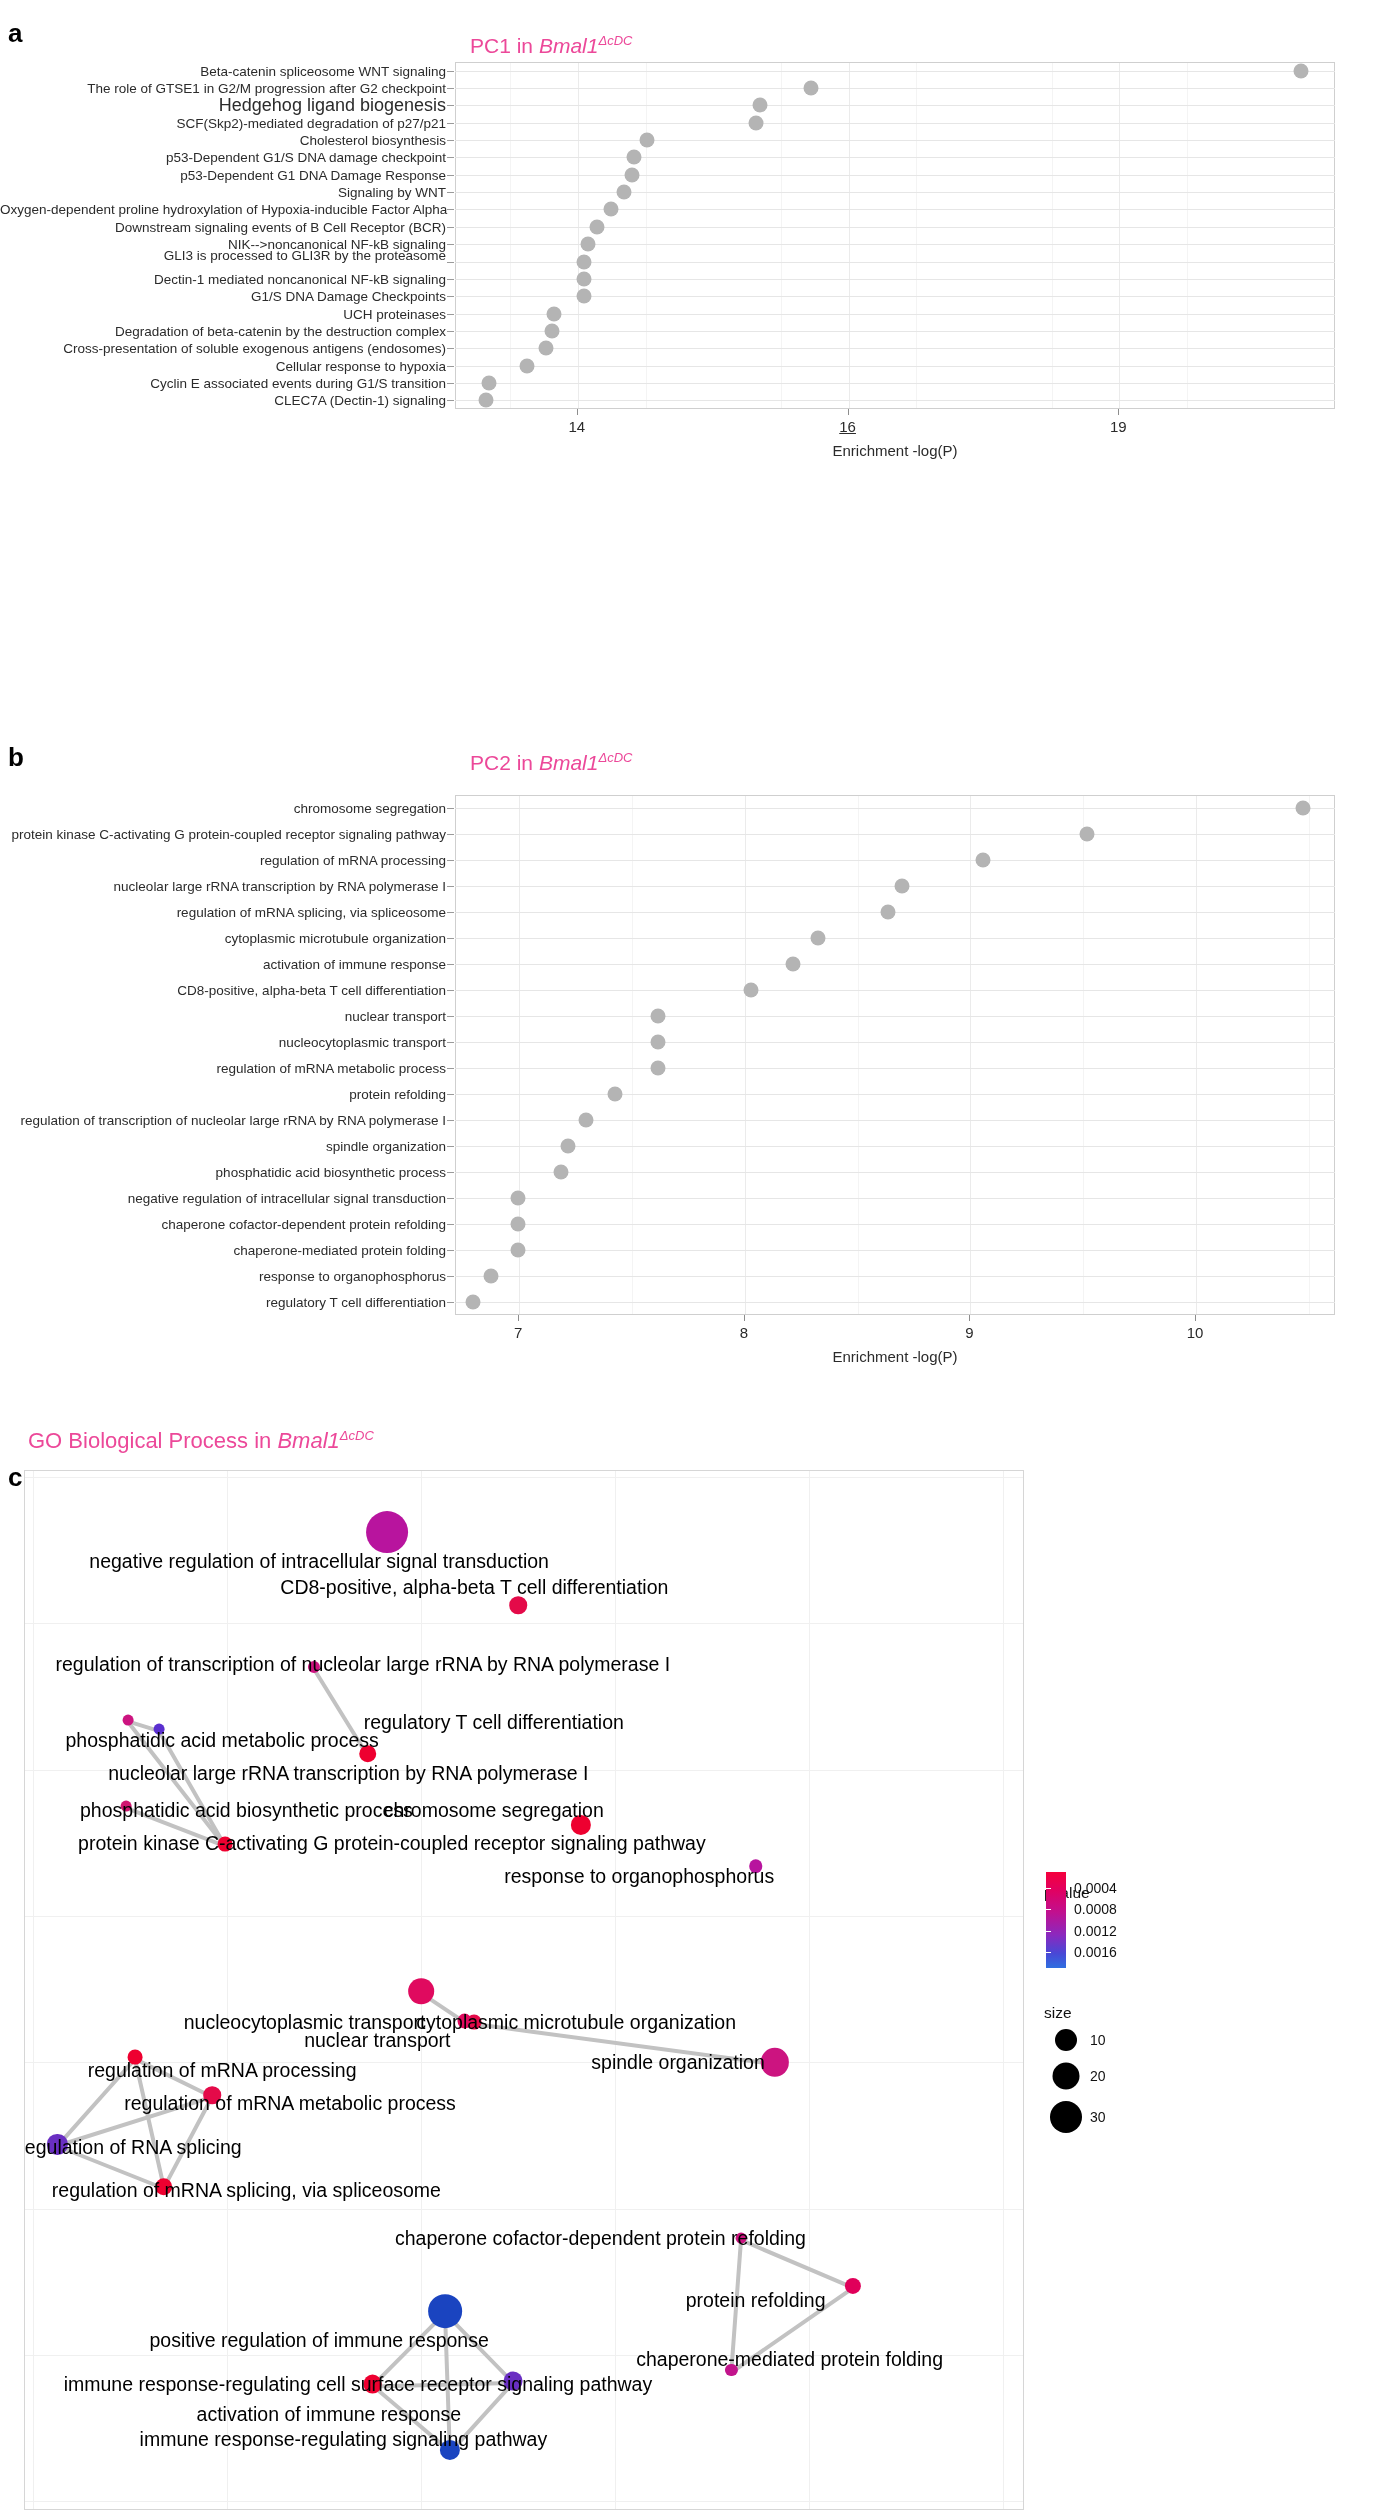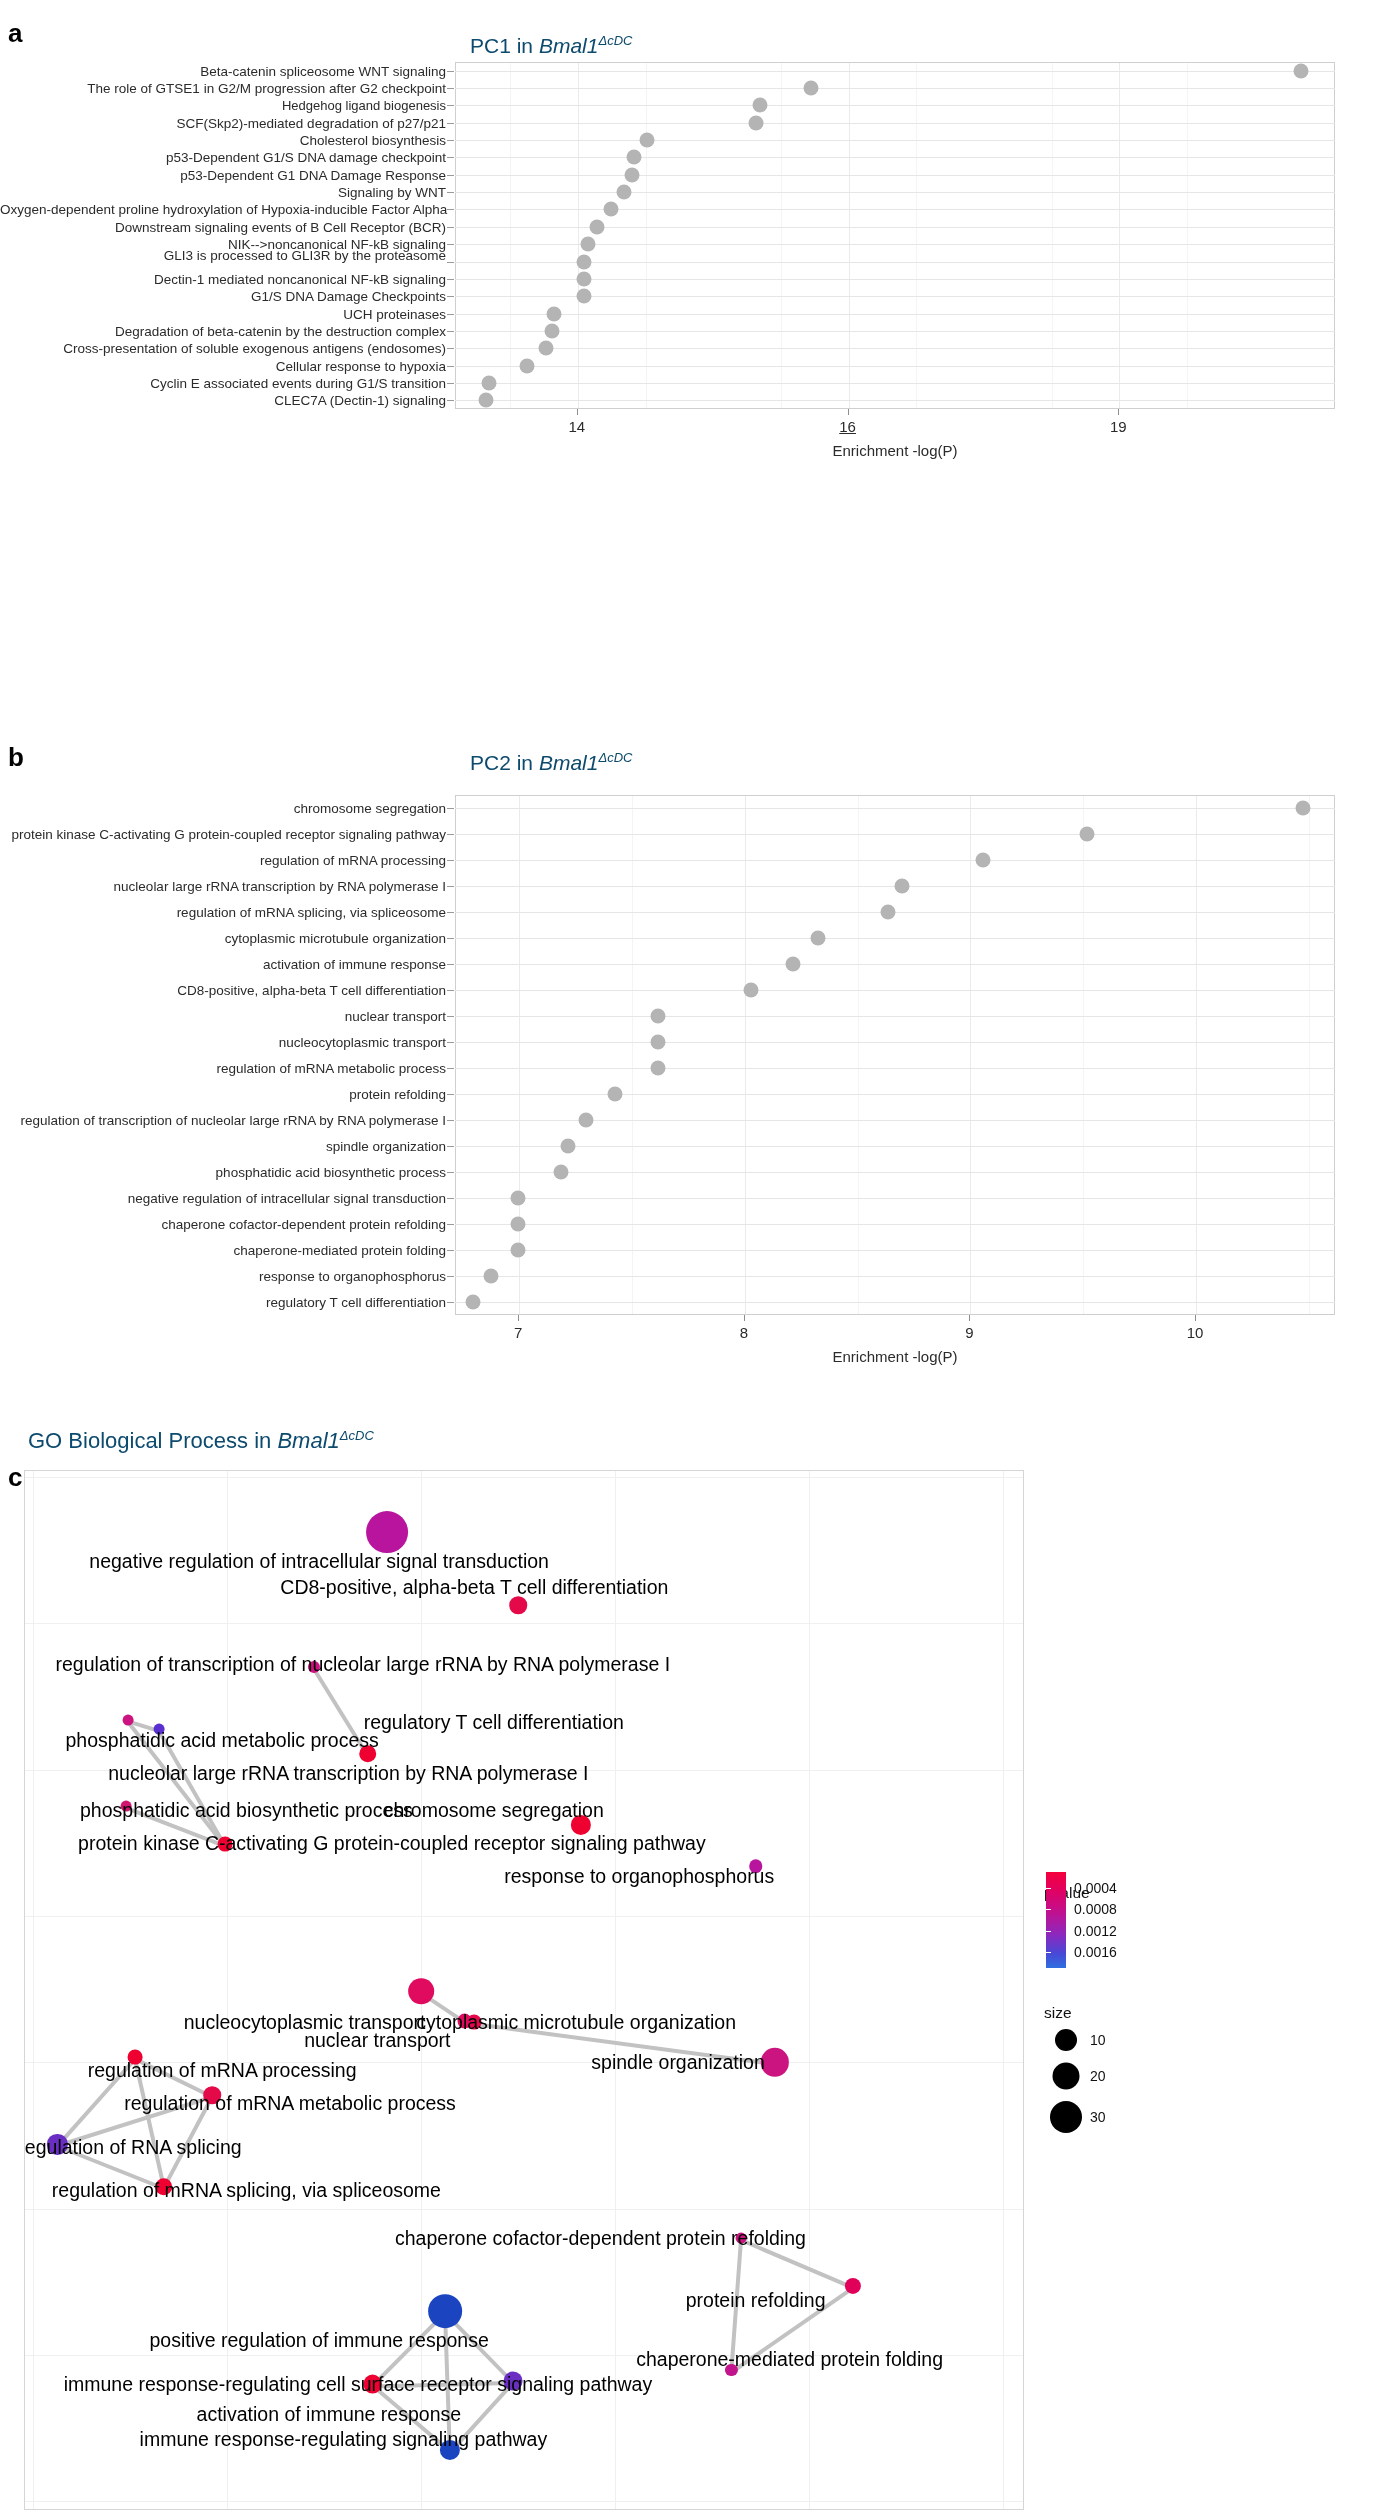--- a/index.html
+++ b/index.html
@@ -1,19 +1,19 @@
 <!DOCTYPE html>
 <html><head>
 <meta charset="utf-8">
 <style>
   html,body{margin:0;padding:0;background:#ffffff;}
   body{width:1394px;height:2518px;position:relative;
        font-family:"Liberation Sans","DejaVu Sans",sans-serif;color:#000;}
   .panel-letter{position:absolute;font-weight:bold;font-size:26px;color:#000;}
-  .fig-title{position:absolute;font-size:21px;color:#0c4a6e;white-space:nowrap;}
+  .fig-title{position:absolute;font-size:21px;color:#ec4899;white-space:nowrap;}
   .fig-title i{font-style:italic;}
   .fig-title sup{font-size:13px;font-style:italic;}
   
   .dotplot{position:absolute;}
   .plot-box{position:absolute;border:1px solid #cfcfcf;background:#fff;box-sizing:border-box;}
   .vgrid{position:absolute;top:0;bottom:0;width:1px;background:#ebebeb;}
   .vgrid.minor{background:#f4f4f4;}
   .rowline{position:absolute;height:1px;background:#e6e6e6;}
   .ticklabel-row{position:absolute;right:0;font-size:13.5px;color:#2b2b2b;
         white-space:nowrap;text-align:right;transform:translateY(-50%);}
@@ -63,21 +63,21 @@
     <div class="rowline" style="left: 455px; top: 70.675px; width: 880px;"></div>
     <div class="tickmark" style="left: 447px; top: 70.675px;"></div>
     <div class="ticklabel-row" style="left: 0px; width: 446px; top: 70.675px; font-size: 13.5px;">Beta-catenin spliceosome WNT signaling</div>
     <div class="dot" title="Beta-catenin independent WNT signaling: 19.35" style="left: 1301.15px; top: 70.675px; width: 15px; height: 15px;"></div>
     <div class="rowline" style="left: 455px; top: 88.025px; width: 880px;"></div>
     <div class="tickmark" style="left: 447px; top: 88.025px;"></div>
     <div class="ticklabel-row" style="left: 0px; width: 446px; top: 88.025px; font-size: 13.5px;">The role of GTSE1 in G2/M progression after G2 checkpoint</div>
     <div class="dot" title="The role of GTSE1 in G2/M progression after G2 checkpoint: 15.73" style="left: 811.062px; top: 88.025px; width: 15px; height: 15px;"></div>
     <div class="rowline" style="left: 455px; top: 105.375px; width: 880px;"></div>
     <div class="tickmark" style="left: 447px; top: 105.375px;"></div>
-    <div class="ticklabel-row" style="left: 0px; width: 446px; top: 105.375px; font-size: 13px;">Hedgehog ligand biogenesis</div>
+    <div class="ticklabel-row" style="left: 0px; width: 446px; top: 105.375px; font-size: 18px;">Hedgehog ligand biogenesis</div>
     <div class="dot" title="Hedgehog ligand biogenesis: 15.35" style="left: 759.615px; top: 105.375px; width: 15px; height: 15px;"></div>
     <div class="rowline" style="left: 455px; top: 122.725px; width: 880px;"></div>
     <div class="tickmark" style="left: 447px; top: 122.725px;"></div>
     <div class="ticklabel-row" style="left: 0px; width: 446px; top: 122.725px; font-size: 13.5px;">SCF(Skp2)-mediated degradation of p27/p21</div>
     <div class="dot" title="SCF(Skp2)-mediated degradation of p27/p21: 15.32" style="left: 755.554px; top: 122.725px; width: 15px; height: 15px;"></div>
     <div class="rowline" style="left: 455px; top: 140.075px; width: 880px;"></div>
     <div class="tickmark" style="left: 447px; top: 140.075px;"></div>
     <div class="ticklabel-row" style="left: 0px; width: 446px; top: 140.075px; font-size: 13.5px;">Cholesterol biosynthesis</div>
     <div class="dot" title="Cholesterol biosynthesis: 14.52" style="left: 647.246px; top: 140.075px; width: 15px; height: 15px;"></div>
     <div class="rowline" style="left: 455px; top: 157.425px; width: 880px;"></div>

